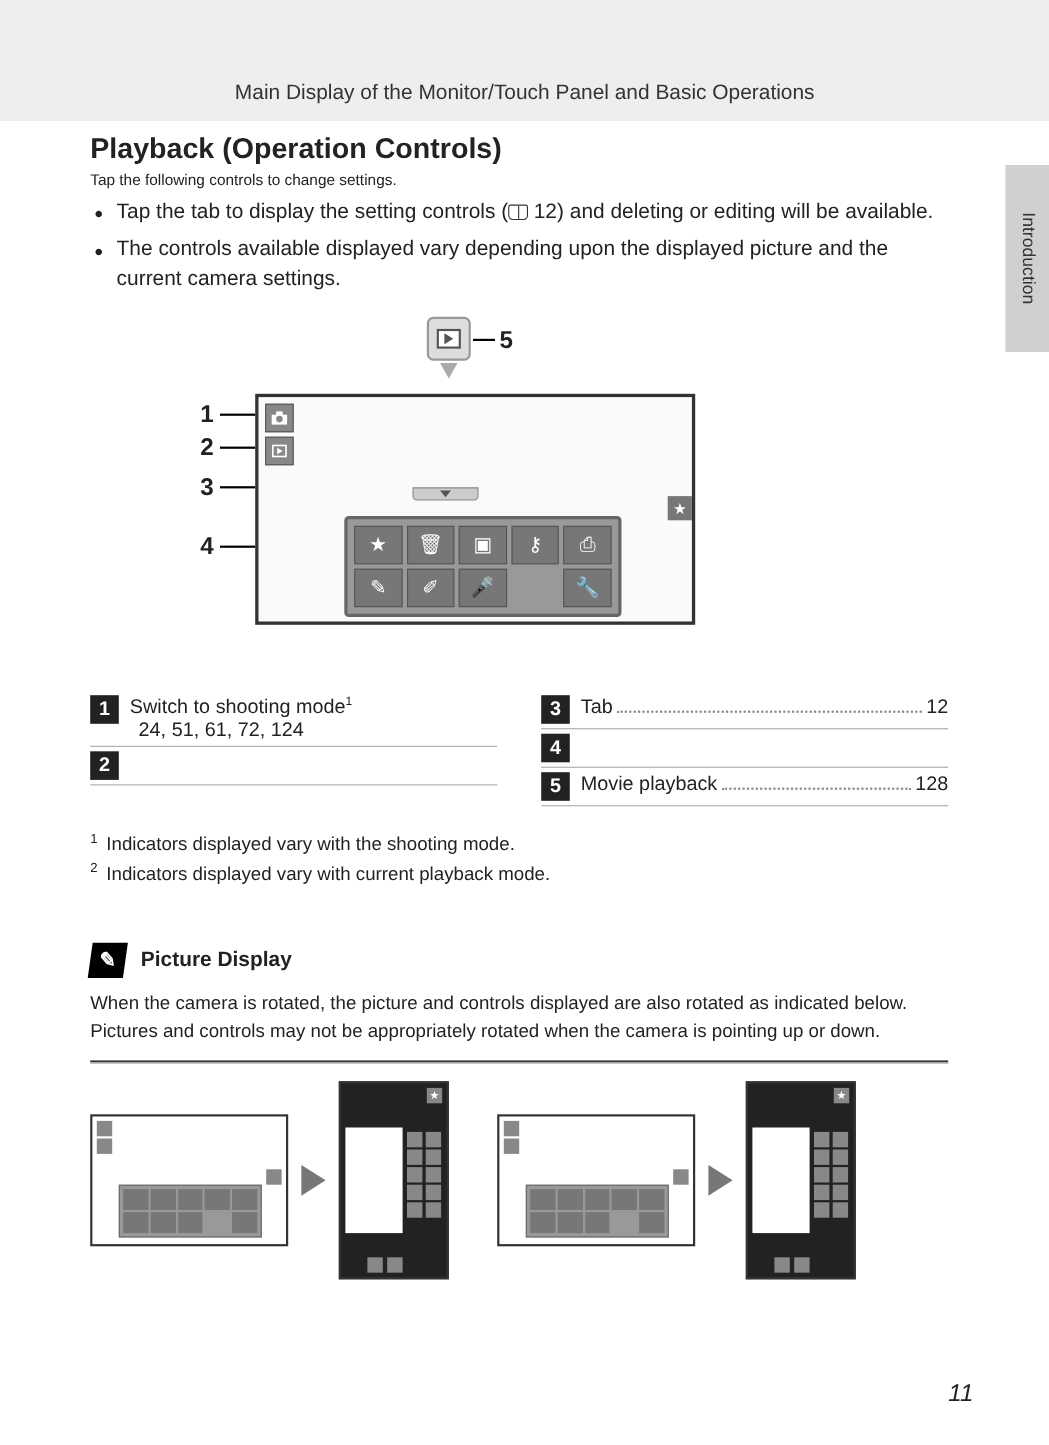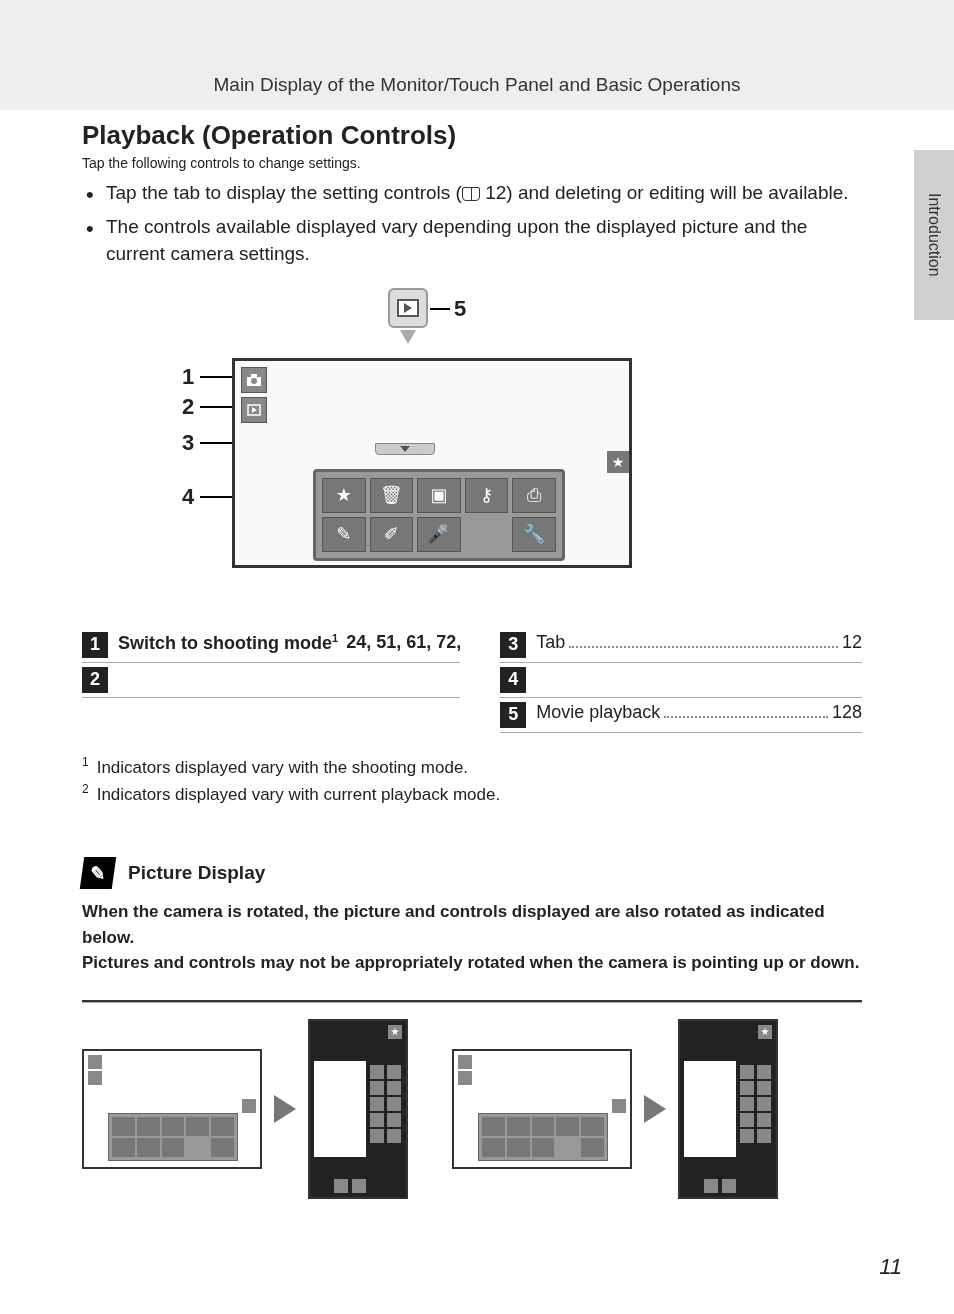--- a/index.html
+++ b/index.html
@@ -280,22 +280,21 @@
   .pencil-badge {
     width: 32px; height: 32px;
     background: #000;
     color: #fff;
     display: flex; align-items: center; justify-content: center;
     transform: skewX(-8deg);
   }
   .pic-desc {
     font-size: 17px;
     line-height: 1.5;
-    margin-bottom: 24px;
-    font-weight: bold;
+    margin-bottom: 14px;
   }
   .divider {
     height: 3px;
     background: linear-gradient(#333 50%, #aaa 50%);
     margin-bottom: 16px;
   }
   .rotation-row {
     display: flex;
     align-items: center;
     gap: 12px;
@@ -371,21 +370,21 @@
   }
   .arrow {
     width: 0; height: 0;
     border-top: 14px solid transparent;
     border-bottom: 14px solid transparent;
     border-left: 22px solid #777;
   }
   .page-num {
     position: absolute;
     bottom: 34px;
-    right: 52px;
+    right: 69px;
     font-size: 22px;
     font-style: italic;
   }
 </style>
 </head>
 <body>
 
 <div class="header-bar">
   <span>Main Display of the Monitor/Touch Panel and Basic Operations</span>
 </div>
@@ -453,21 +452,21 @@
         <div class="cell" style="background:transparent;border:none"></div>
         <div class="cell">🔧</div>
       </div>
     </div>
   </div>
 
   <div class="ref-columns">
     <div class="ref-col">
       <div class="ref-row" style="flex-wrap:wrap;">
         <div class="ref-num">1</div>
-        <div class="ref-text" style="flex-direction:row;align-items:flex-start;font-weight:bold;">
+        <div class="ref-text" style="flex-direction:column;align-items:flex-start;">
           <div style="display:flex;align-items:baseline;">
             <span class="ref-label"><span>Switch to shooting mode</span><sup>1</sup></span>
           </div>
           <div style="display:flex;align-items:baseline;">
             <span class="dots"></span>
             <span class="ref-pages">24, 51, 61, 72, 124</span>
           </div>
         </div>
       </div>
       <div class="ref-row">

